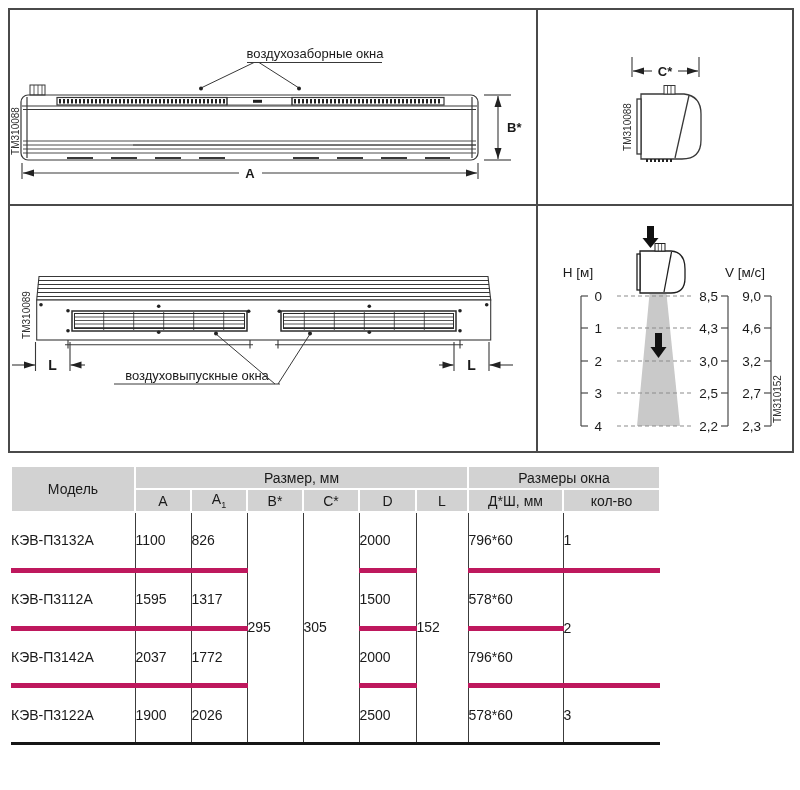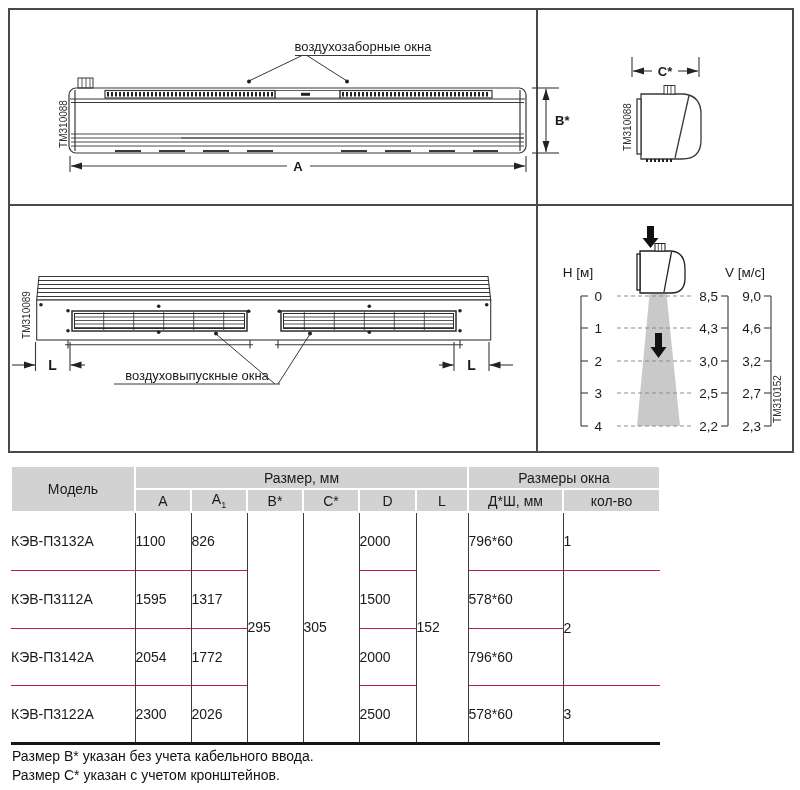--- a/index.html
+++ b/index.html
@@ -3,40 +3,40 @@
 <meta charset="utf-8">
 <style>
   html,body{margin:0;padding:0;background:#fff;}
   .page{position:relative;width:800px;height:790px;background:#fff;
         font-family:"Liberation Sans",sans-serif;color:#1a1a1a;overflow:hidden;}
   .drawings{position:absolute;left:8px;top:8px;width:782px;height:441px;border:2px solid #4a4a4a;}
   .vdiv{position:absolute;left:526px;top:0;width:2px;height:100%;background:#4a4a4a;}
   .hdiv{position:absolute;left:0;top:194px;width:100%;height:2px;background:#4a4a4a;}
   .panel{position:absolute;}
   .panel svg{display:block;}
-  .p-front{left:0;top:1px;width:526px;height:238px;margin-left:48px;}
+  .p-front{left:0;top:8px;width:526px;height:238px;}
   .p-side{left:528px;top:0;width:254px;height:194px;}
   .p-bottom{left:0;top:196px;width:526px;height:245px;}
   .p-air{left:528px;top:196px;width:252px;height:245px;}
 
   svg text{font-family:"Liberation Sans",sans-serif;fill:#1a1a1a;}
   .lbl{font-size:13px;}
   .dim{font-size:13px;font-weight:bold;}
   .dimL{font-size:14px;font-weight:bold;}
   .tm{font-size:10px;fill:#2e2e2e;}
   .axlbl{font-size:13.5px;}
   .val{font-size:13.5px;}
 
   .spec{position:absolute;left:10px;top:465px;width:649px;border-collapse:collapse;
         table-layout:fixed;font-size:14px;}
   .spec th{background:#d2d2d2;border:2px solid #ffffff;font-weight:normal;
            text-align:center;vertical-align:middle;padding:0;}
   .spec td{border-right:1px solid #3c3c3c;vertical-align:middle;padding:0;}
   .spec td.lastcol{border-right:none;}
-  .spec tr.sep td{border-top:1px solid #be185d;}
+  .spec tr.sep td{border-top:5px solid #be185d;}
   .spec{border-bottom:3px solid #161616;}
   .spec sub{font-size:9px;}
   .notes{position:absolute;left:12px;top:747px;font-size:14px;line-height:19px;color:#111;}
 </style>
 </head>
 <body>
 
 <div class="page">
 
   <div class="drawings">
@@ -347,33 +347,29 @@
       <tr class="sep" style="height:58px;">
         <td>КЭВ-П3112А</td>
         <td>1595</td>
         <td>1317</td>
         <td>1500</td>
         <td>578*60</td>
         <td class="lastcol" rowspan="2">2</td>
       </tr>
       <tr class="sep" style="height:57px;">
         <td>КЭВ-П3142А</td>
-        <td>2054</td>
+        <td>2037</td>
         <td>1772</td>
         <td>2000</td>
         <td>796*60</td>
       </tr>
       <tr class="sep" style="height:58px;">
         <td>КЭВ-П3122А</td>
-        <td>2300</td>
+        <td>1900</td>
         <td>2026</td>
         <td>2500</td>
         <td>578*60</td>
         <td class="lastcol">3</td>
       </tr>
     </tbody>
   </table>
 
-  <div class="notes">
-    <div>Размер B* указан без учета кабельного ввода.</div>
-    <div>Размер C* указан с учетом кронштейнов.</div>
-  </div>
 </div>
 
 </body></html>

